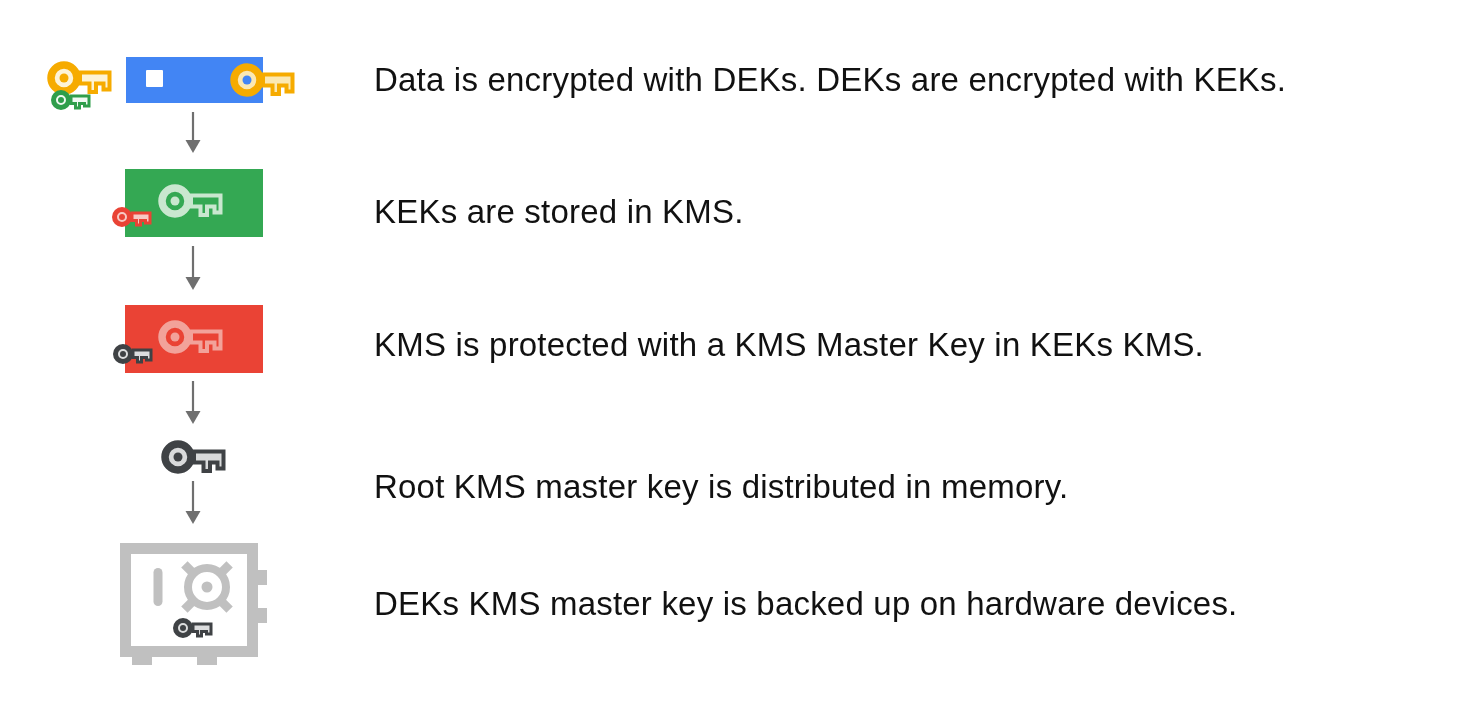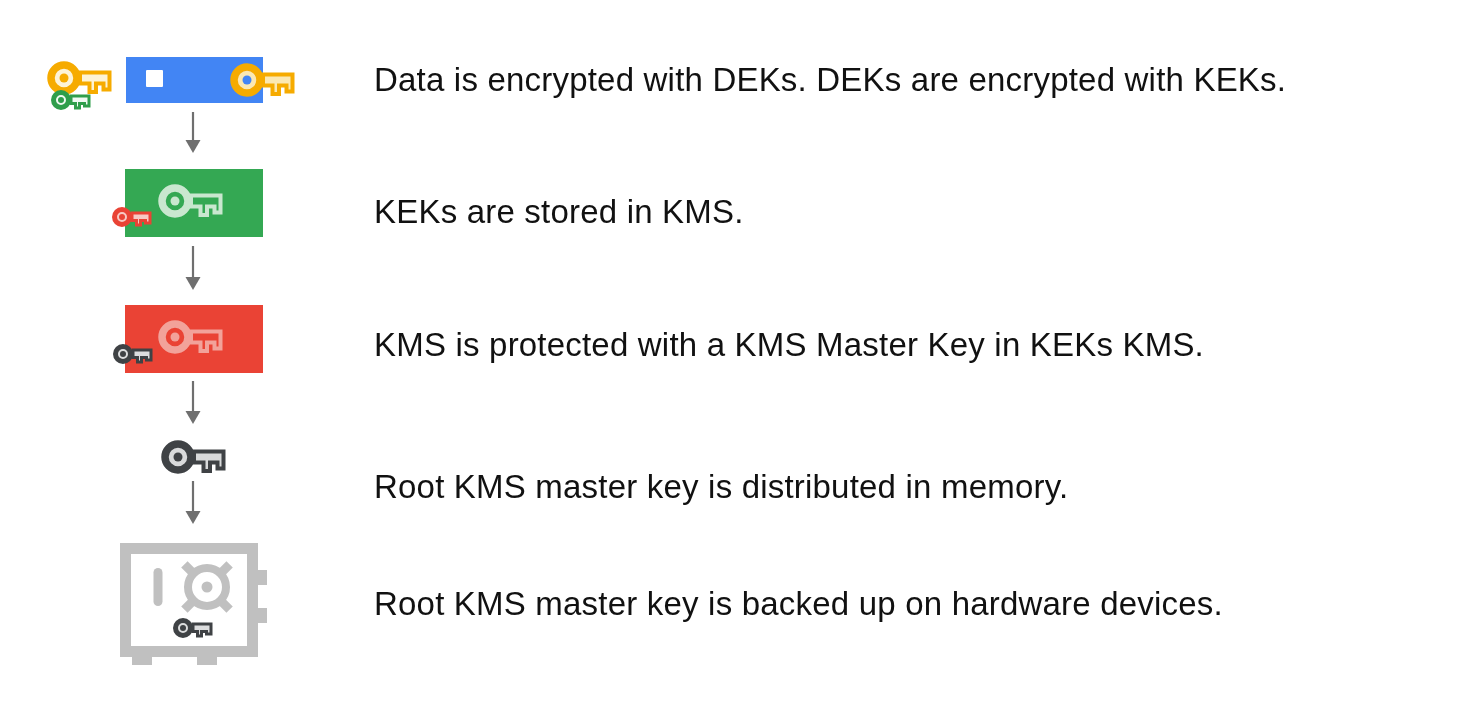--- a/index.html
+++ b/index.html
@@ -122,14 +122,14 @@
       <g class="ks-dark" transform="translate(52,71.5)">
         <use href="#key-small"></use>
       </g>
     </g>
   </svg>
 
   <div class="step-text" style="top:60px">Data is encrypted with DEKs. DEKs are encrypted with KEKs.</div>
   <div class="step-text" style="top:192px">KEKs are stored in KMS.</div>
   <div class="step-text" style="top:325px">KMS is protected with a KMS Master Key in KEKs KMS.</div>
   <div class="step-text" style="top:467px">Root KMS master key is distributed in memory.</div>
-  <div class="step-text" style="top:584px">Root KMS master key is backed up on hardware devices.</div>
+  <div class="step-text" style="top:584px">DEKs KMS master key is backed up on hardware devices.</div>
 </div>
 
 </body></html>

